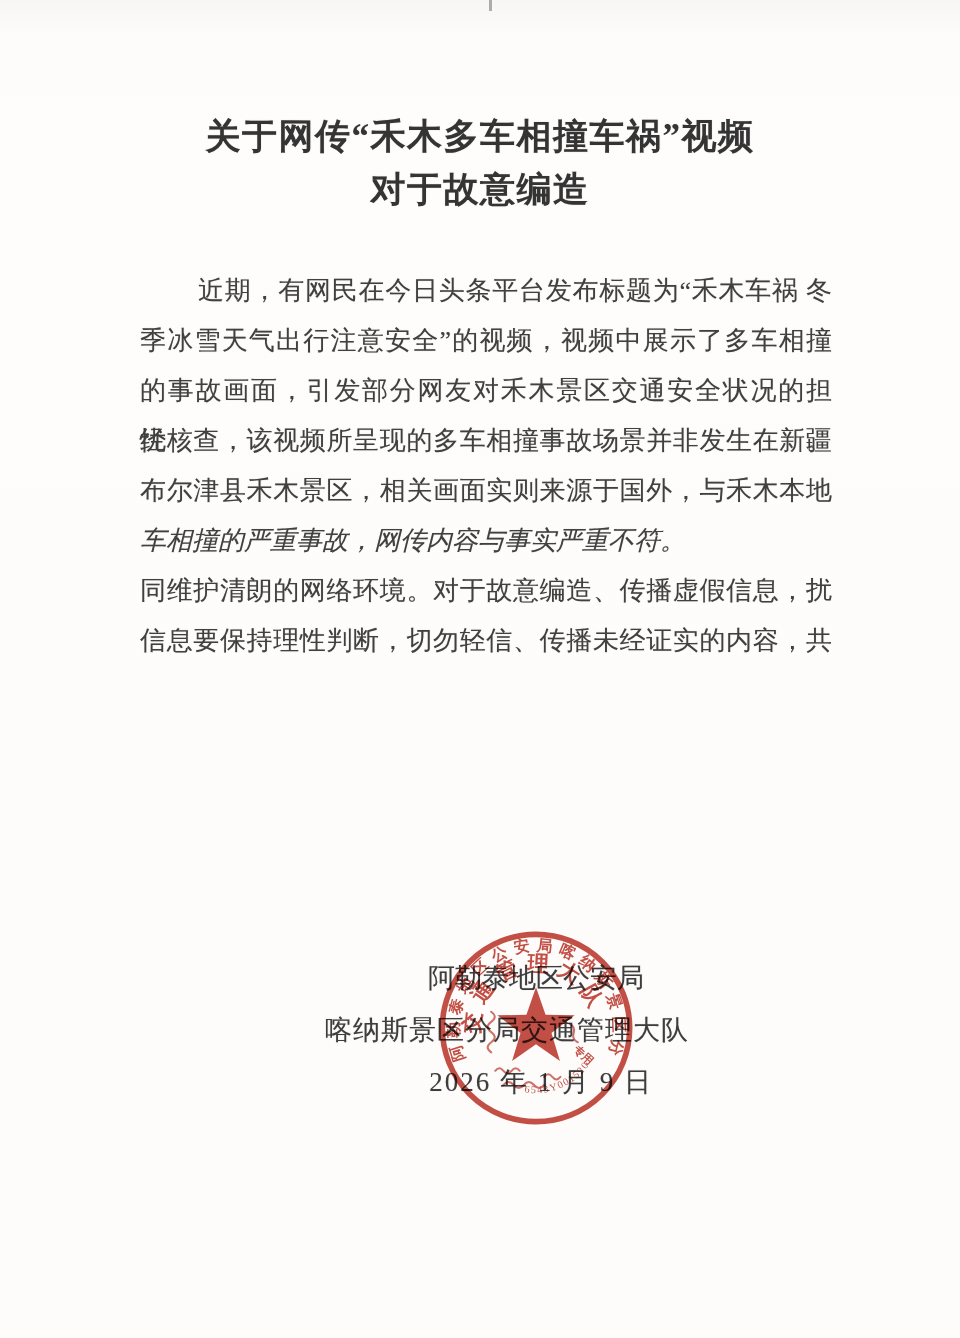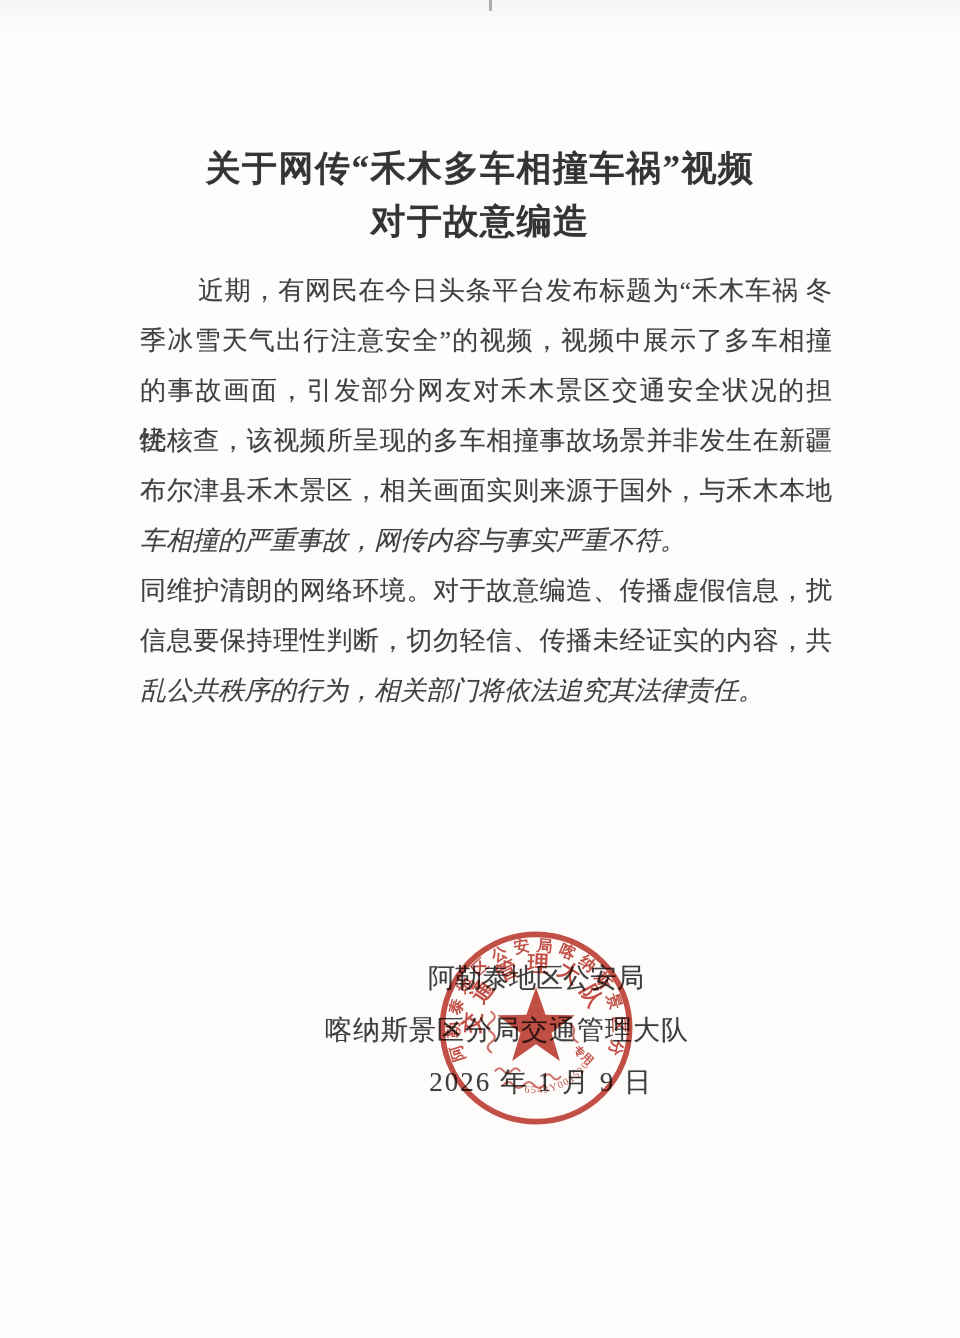--- a/index.html
+++ b/index.html
@@ -15,21 +15,20 @@
     color:#3f3f3f;
   }
   
   .scan-tick {
     position:absolute; left:489px; top:0; width:3px; height:11px;
     background:#6f6f6f; opacity:.55;
   }
   .title-block {
     position:absolute; top:110px; left:0; width:960px;
     text-align:center;
-    margin-top:32px;
   }
   .title-line {
     font-size:35px; font-weight:bold; letter-spacing:1.5px;
     line-height:53px; color:#343434;
     text-shadow:0 0 1px rgba(52,52,52,.35);
   }
   .body-block {
     position:absolute; top:266px; left:140px; width:692px;
   }
   .bodyline {
@@ -76,21 +75,20 @@
 
   <div class="body-block">
       <div class="bodyline indent">近期，有网民在今日头条平台发布标题为“禾木车祸 冬</div>
       <div class="bodyline">季冰雪天气出行注意安全”的视频，视频中展示了多车相撞</div>
       <div class="bodyline">的事故画面，引发部分网友对禾木景区交通安全状况的担忧。</div>
       <div class="bodyline">经核查，该视频所呈现的多车相撞事故场景并非发生在新疆</div>
       <div class="bodyline">布尔津县禾木景区，相关画面实则来源于国外，与禾木本地</div>
       <div class="bodyline end">车相撞的严重事故，网传内容与事实严重不符。</div>
       <div class="bodyline">同维护清朗的网络环境。对于故意编造、传播虚假信息，扰</div>
       <div class="bodyline">信息要保持理性判断，切勿轻信、传播未经证实的内容，共</div>
-      <div class="bodyline end">乱公共秩序的行为，相关部门将依法追究其法律责任。</div>
     </div>
 
   <div class="sig-block">
     <div class="sig-line l1">阿勒泰地区公安局</div>
     <div class="sig-line l2">喀纳斯景区分局交通管理大队</div>
     <div class="sig-line date">2026 年 1 月 9 日</div>
   </div>
 
   <svg class="seal" viewBox="0 0 220 220" xmlns="http://www.w3.org/2000/svg" aria-hidden="true">
     <defs>

